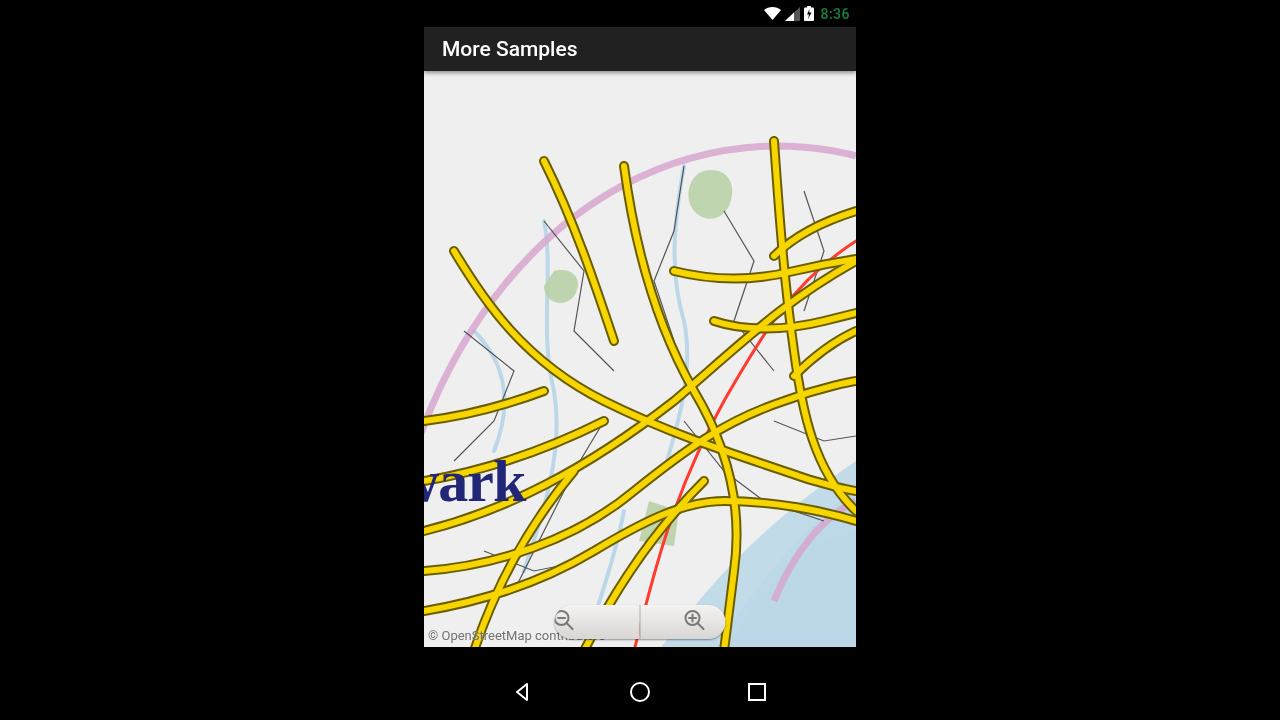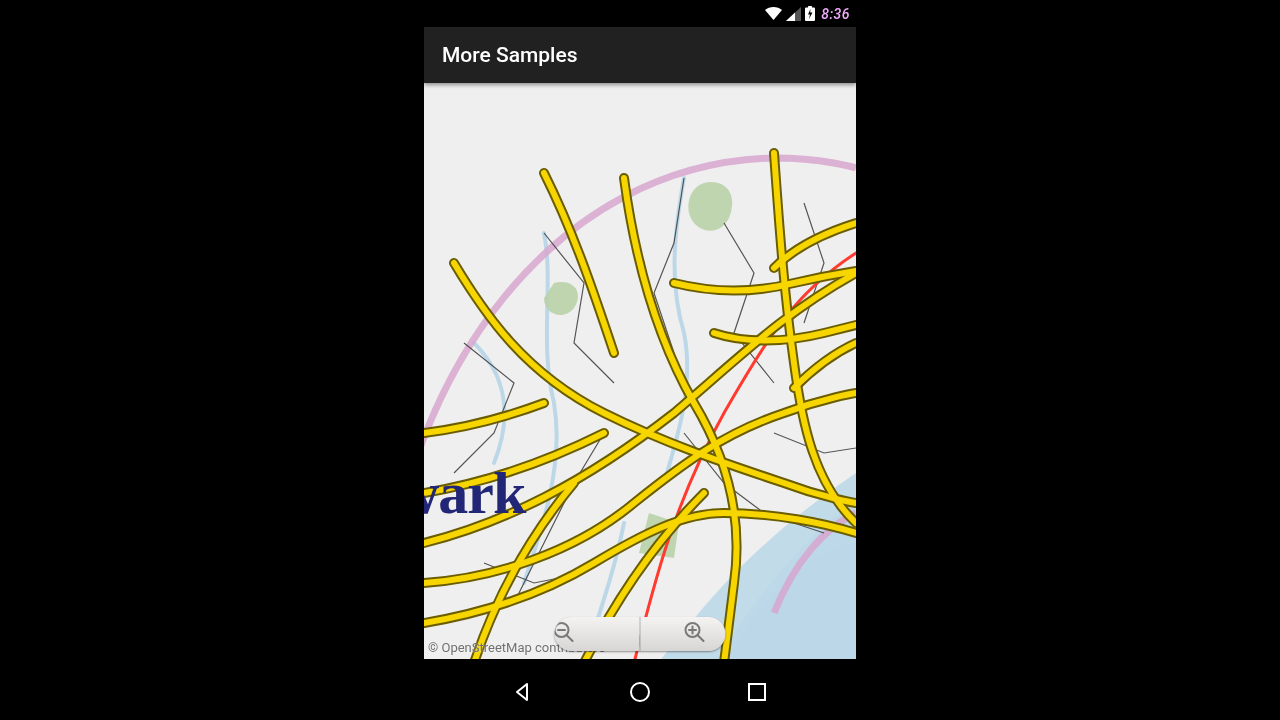--- a/index.html
+++ b/index.html
@@ -21,30 +21,29 @@
   }
   
   .status-bar {
     height: 27px;
     background: #000;
     display: flex;
     justify-content: flex-end;
     align-items: center;
     padding: 0 6px;
     gap: 4px;
-    color: #f0abfc;
+    color: #15803d;
     font-size: 14px;
     font-weight: 500;
-    font-style: italic;
   }
   .status-bar .time { margin-left: 2px; letter-spacing: 0.5px; }
   .status-bar svg { display: block; }
   
   .app-bar {
-    height: 56px;
+    height: 44px;
     background: #212121;
     display: flex;
     align-items: center;
     padding: 0 18px;
     box-shadow: 0 2px 4px rgba(0,0,0,0.4);
     position: relative;
     z-index: 2;
   }
   .app-bar .title {
     color: #fff;

